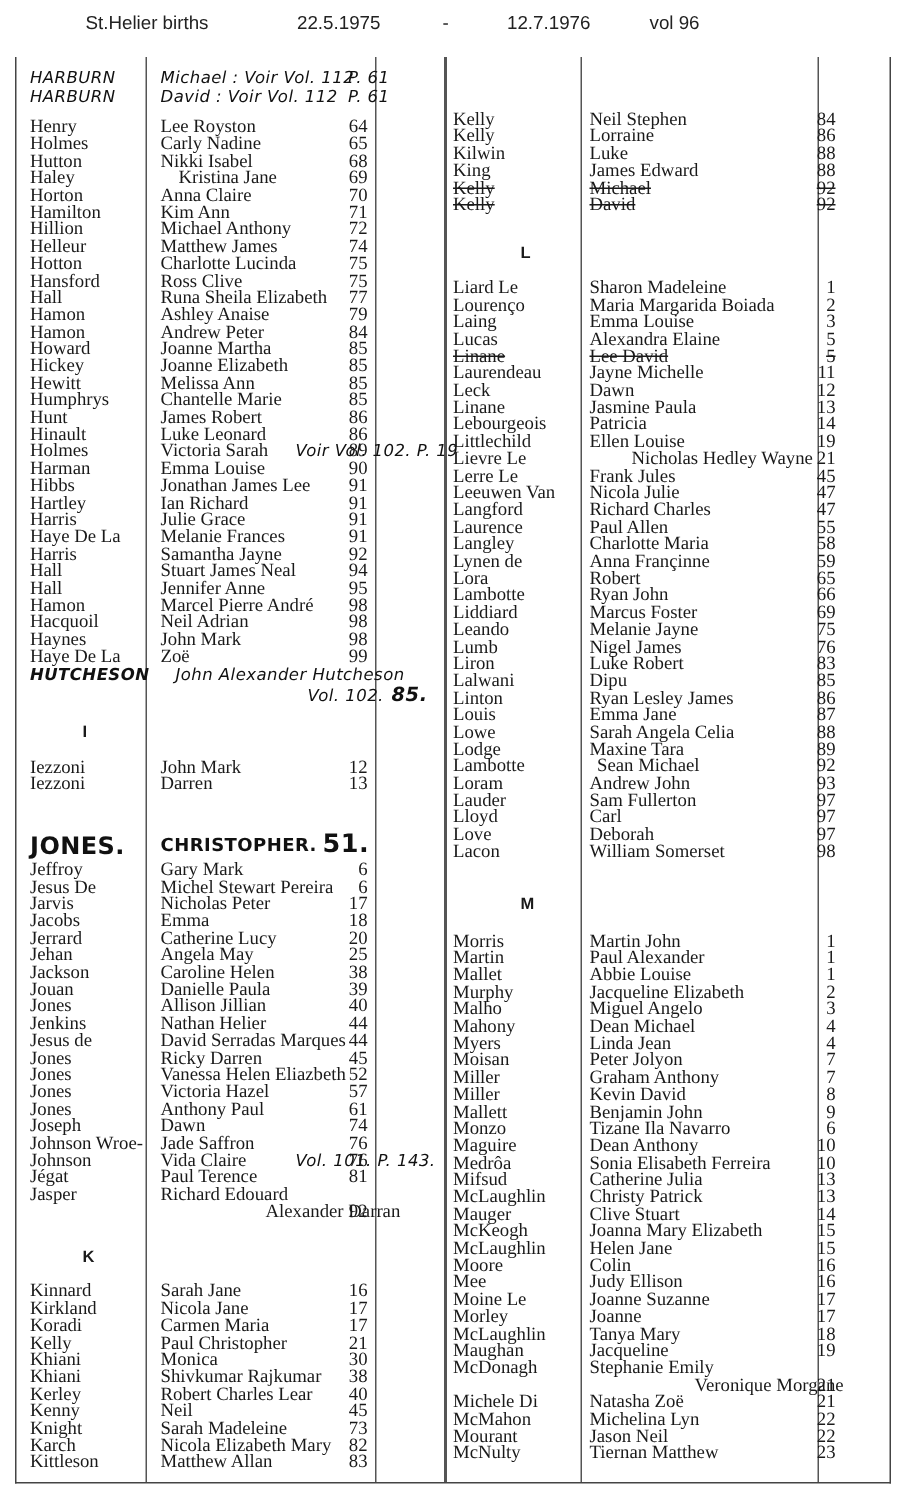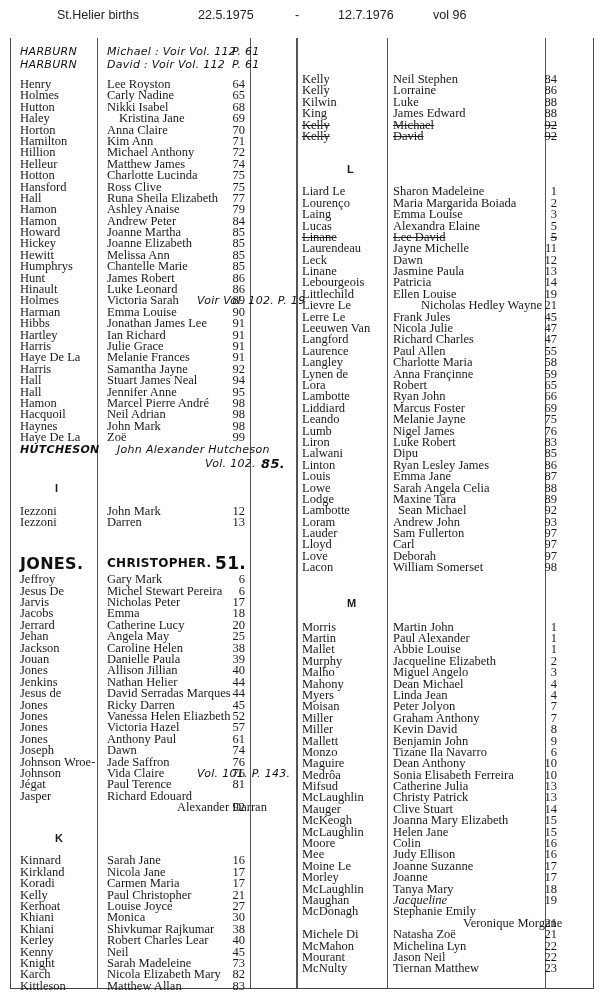--- a/index.html
+++ b/index.html
@@ -369,25 +369,20 @@
         <span class="sur">Koradi</span>
         <span class="giv" style="left: 87px;">Carmen Maria</span>
         <span class="num" style="left: 195px;">17</span>
       </div>
       <div class="row">
         <span class="sur">Kelly</span>
         <span class="giv" style="left: 87px;">Paul Christopher</span>
         <span class="num" style="left: 195px;">21</span>
       </div>
       <div class="row">
-        <span class="sur">Kerhoat</span>
-        <span class="giv" style="left: 87px;">Louise Joyce</span>
-        <span class="num" style="left: 195px;">27</span>
-      </div>
-      <div class="row">
         <span class="sur">Khiani</span>
         <span class="giv" style="left: 87px;">Monica</span>
         <span class="num" style="left: 195px;">30</span>
       </div>
       <div class="row">
         <span class="sur">Khiani</span>
         <span class="giv" style="left: 87px;">Shivkumar Rajkumar</span>
         <span class="num" style="left: 195px;">38</span>
       </div>
       <div class="row">
@@ -745,21 +740,21 @@
         <span class="giv" style="left: 91px;">Joanne</span>
         <span class="num" style="left: 225px;">17</span>
       </div>
       <div class="row">
         <span class="sur">McLaughlin</span>
         <span class="giv" style="left: 91px;">Tanya Mary</span>
         <span class="num" style="left: 225px;">18</span>
       </div>
       <div class="row">
         <span class="sur">Maughan</span>
-        <span class="giv" style="left: 91px; font-style: italic;">Jacqueline</span>
+        <span class="giv" style="left: 91px;">Jacqueline</span>
         <span class="num" style="left: 225px;">19</span>
       </div>
       <div class="row">
         <span class="sur">McDonagh</span>
         <span class="giv" style="left: 91px;">Stephanie Emily</span>
         <span class="num" style="left: 225px;"></span>
       </div>
       <div class="row">
         <span class="sur"></span>
         <span class="giv" style="left: 161px;">Veronique Morgane</span>

